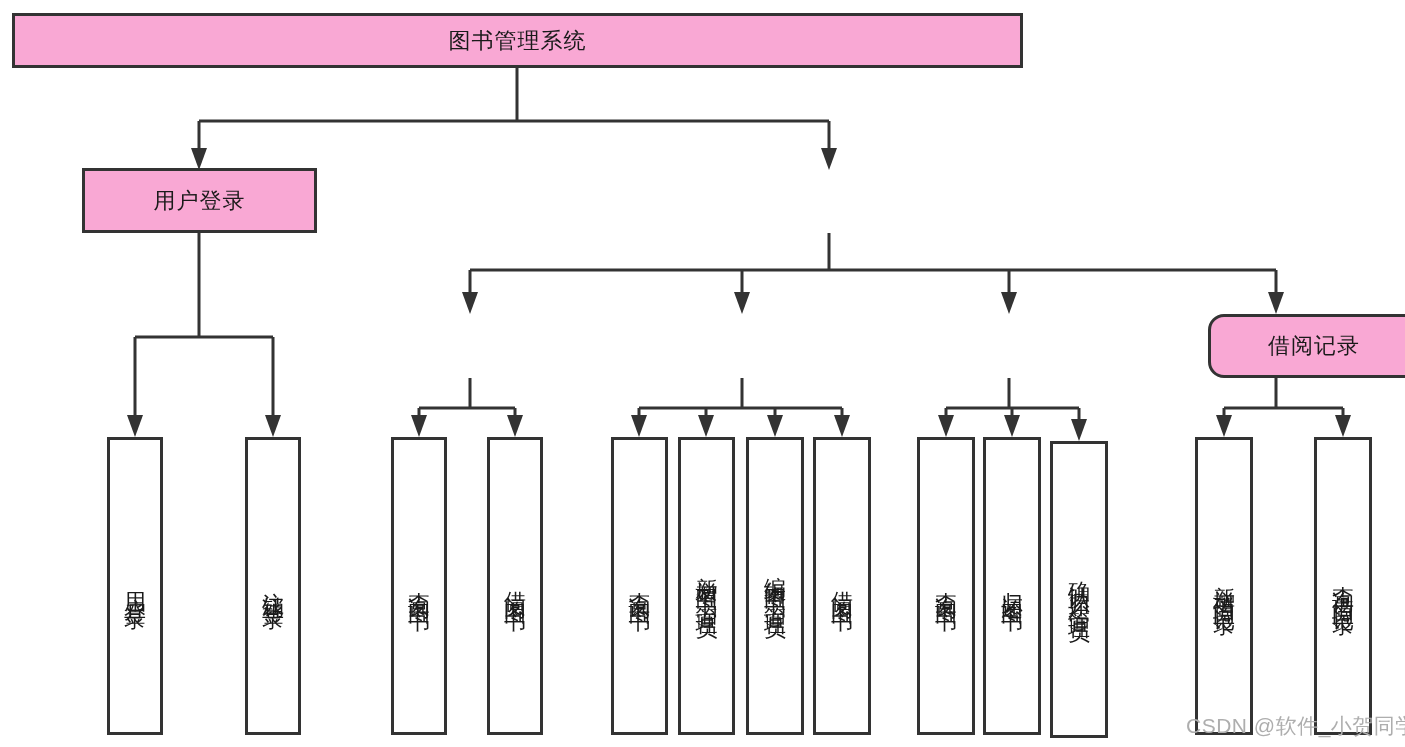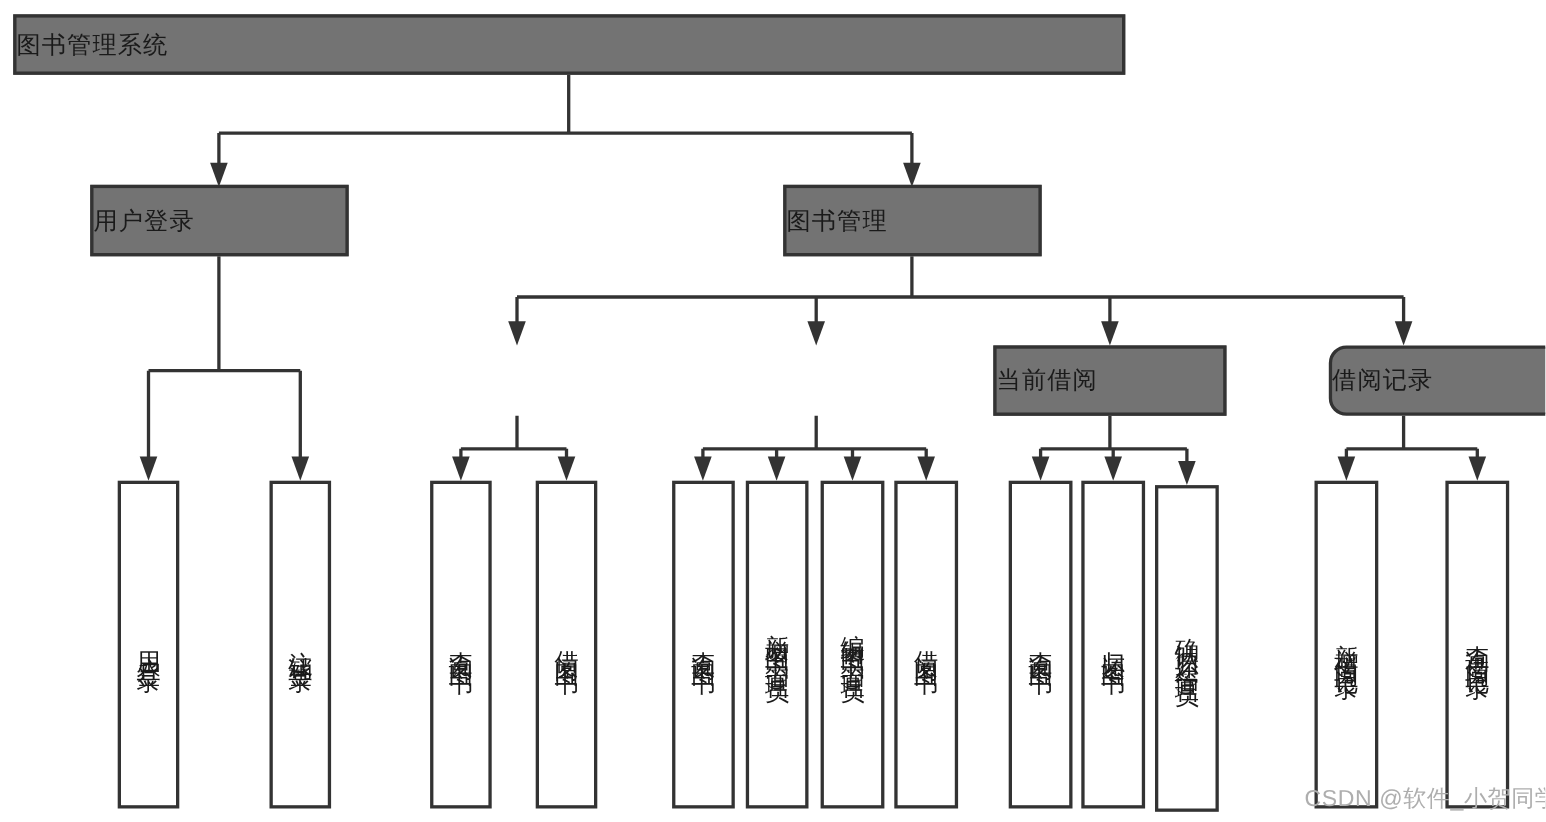--- a/index.html
+++ b/index.html
@@ -10,22 +10,22 @@
     background:#ffffff;
     font-family:"Liberation Sans","DejaVu Sans",sans-serif;
     color:#1a1a1a;
     overflow:hidden;
   }
   .connector-layer{
     position:absolute;left:0;top:0;width:1405px;height:747px;z-index:1;
   }
   .hbox{
     position:absolute;box-sizing:border-box;
-    border:3px solid #333333;background:#737373;
-    display:flex;align-items:center;justify-content:flex-start;
+    border:3px solid #333333;background:#f9a8d4;
+    display:flex;align-items:center;justify-content:center;
     font-size:22px;letter-spacing:1px;line-height:1;
     z-index:2;
     font-family:Liberation Serif, serif;
   }
   .vbox{
     position:absolute;box-sizing:border-box;
     border:3px solid #333333;background:#ffffff;
     display:flex;align-items:center;justify-content:center;
     font-size:22px;z-index:2;
   }
@@ -103,27 +103,21 @@
     </g>
   </svg>
 
   <div class="hbox" style="left:12px;top:13px;width:1011px;height:55px;">
     <span>图书管理系统</span>
   </div>
 
   <div class="hbox" style="left:82px;top:168px;width:235px;height:65px;">
     <span>用户登录</span>
   </div>
-  <div class="hbox" style="left:712px;top:168px;width:235px;height:65px;">
-    <span>图书管理</span>
-  </div>
 
-  <div class="hbox" style="left:903px;top:314px;width:212px;height:64px;">
-    <span>当前借阅</span>
-  </div>
   <div class="hbox" style="left:1208px;top:314px;width:212px;height:64px;border-radius:16px;">
     <span>借阅记录</span>
   </div>
 
   <div class="vbox" style="left:107px;top:437px;width:56px;height:298px;">
     <span class="vlabel">用户登录</span>
   </div>
   <div class="vbox" style="left:245px;top:437px;width:56px;height:298px;">
     <span class="vlabel">注销登录</span>
   </div>

